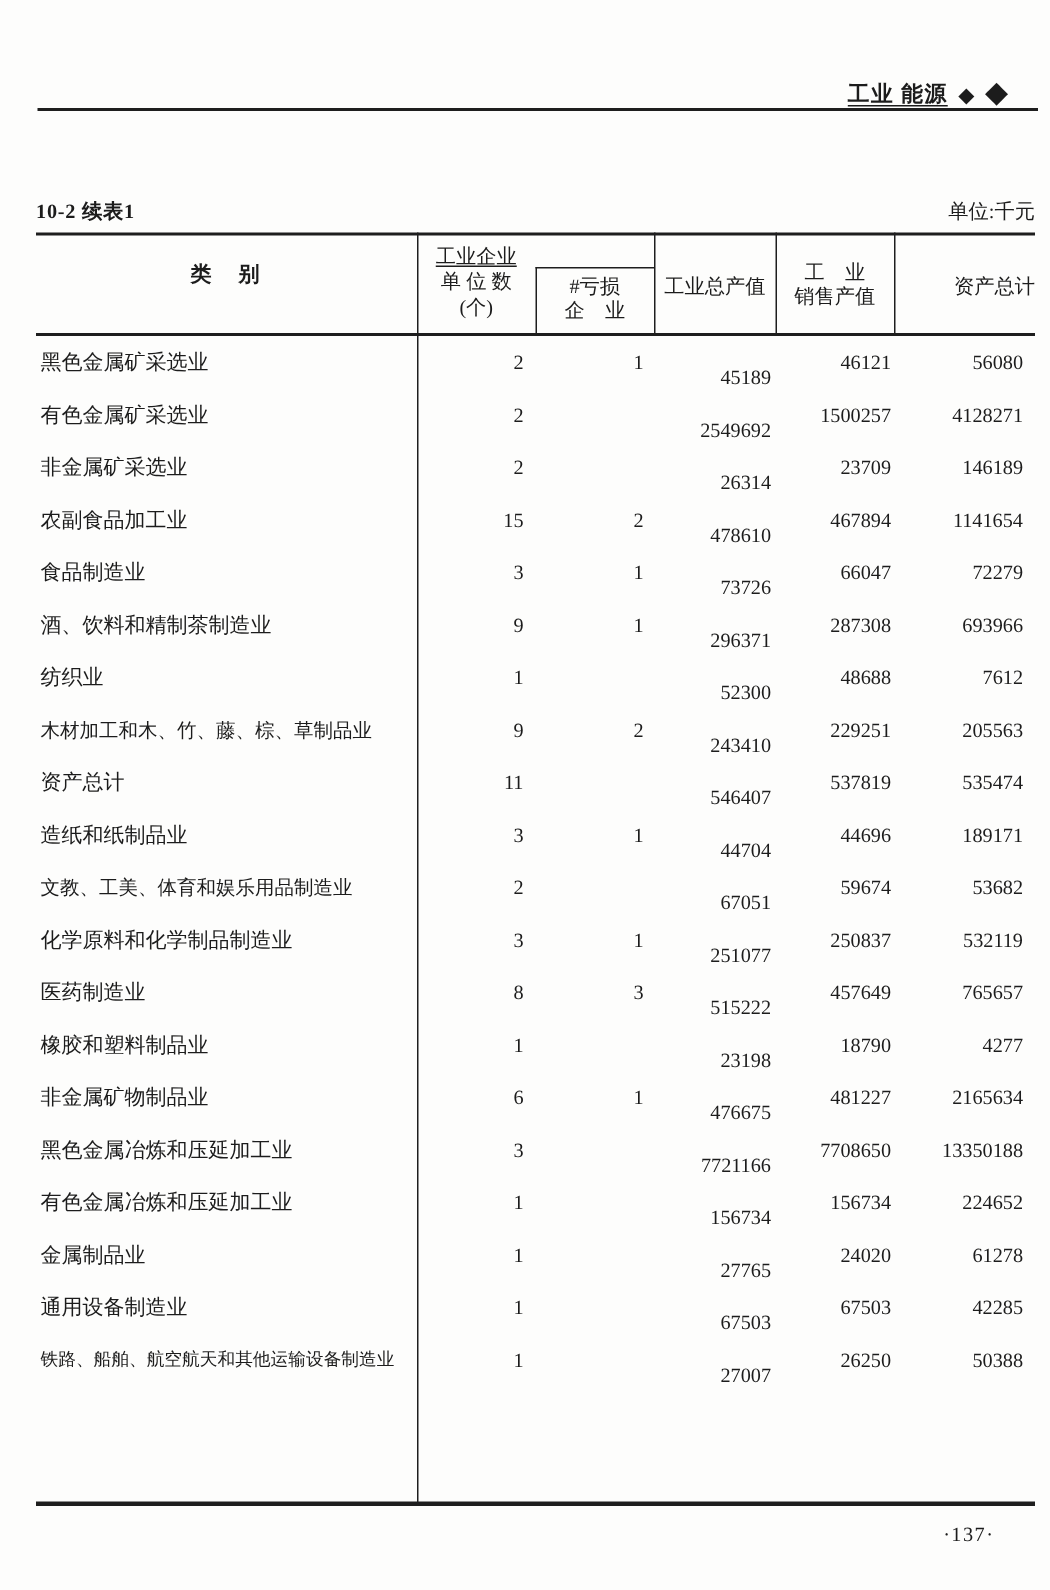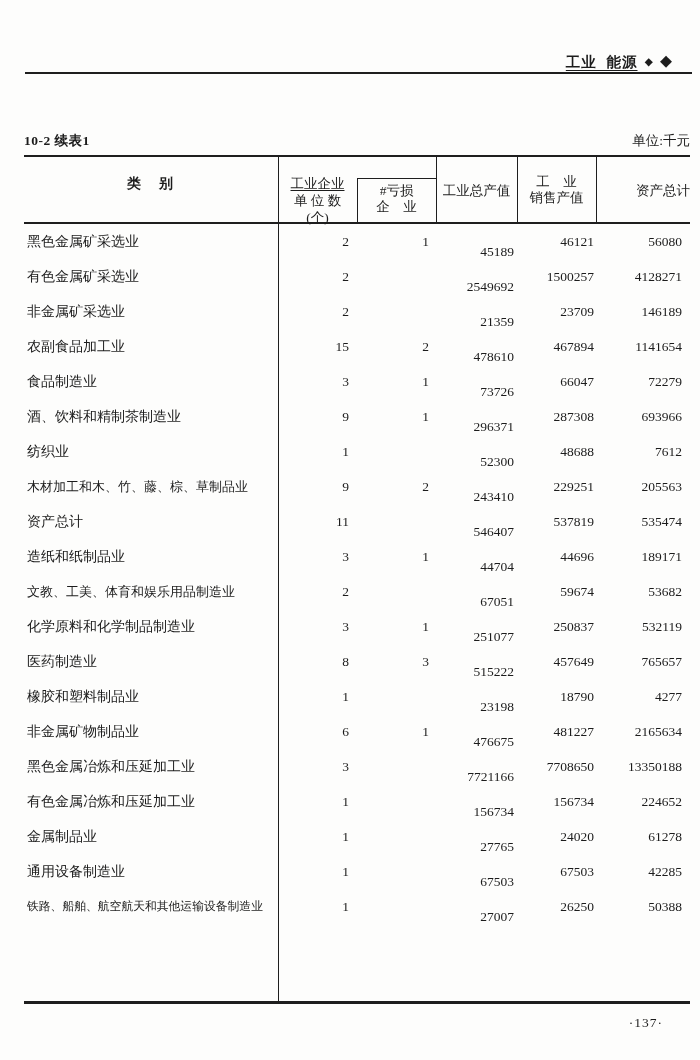--- a/index.html
+++ b/index.html
@@ -5,21 +5,21 @@
   html,body{margin:0;padding:0;}
   body{
     width:700px;height:1060px;position:relative;
     background:#fdfdfc;color:#1c1c1c;
     font-family:"Liberation Serif","DejaVu Serif",serif;
     overflow:hidden;
   }
   
   .topbar{
     position:absolute;top:52px;right:28px;
-    display:flex;align-items:center;gap:7px;font-family:Liberation Mono, monospace;
+    display:flex;align-items:flex-end;gap:7px;
   }
   .section-title{
     font-size:14.5px;font-weight:600;letter-spacing:1px;
     text-decoration:underline;text-underline-offset:3px;
   }
   .diamond{line-height:1;}
   .d1{font-size:14px;}
   .d2{font-size:20px;}
   .toprule{
     position:absolute;left:25px;top:72px;width:667px;height:2px;
@@ -46,21 +46,21 @@
   .v-c4{left:412px;top:0;height:69px;}
   .v-c5{left:493px;top:0;height:69px;}
   .v-c6{left:572px;top:0;height:69px;}
   .loss-box{
     position:absolute;left:333px;top:23px;width:79px;height:46px;
     border-left:1.5px solid #1e1e1e;border-top:1.5px solid #1e1e1e;
     box-sizing:border-box;
   }
   .hcell{position:absolute;text-align:center;line-height:17px;}
   .h-cat{left:0;top:20px;width:254px;font-size:14px;letter-spacing:2px;font-weight:bold;}
-  .h-units{left:254px;top:20px;width:79px;line-height:17px;font-family:Liberation Serif, serif;}
+  .h-units{left:254px;top:7px;width:79px;line-height:17px;font-family:Liberation Serif, serif;}
   .h-units .u{text-decoration:underline;text-underline-offset:2px;}
   .h-loss{left:333px;top:28px;width:79px;line-height:15.5px;}
   .h-gross{left:412px;top:27px;width:81px;}
   .h-sales{left:493px;top:19px;width:79px;line-height:15.5px;}
   .h-assets{left:572px;top:27px;width:94px;text-align:right;}
   
   .tbody{position:absolute;left:0;top:69px;width:666px;}
   .trow{
     display:grid;
     grid-template-columns:254px 79px 79px 81px 79px 94px;
@@ -137,21 +137,21 @@
     <div class="c-num c-units">2</div>
     <div class="c-num c-loss"></div>
     <div class="c-num c-gross">2549692</div>
     <div class="c-num c-sales">1500257</div>
     <div class="c-num c-assets">4128271</div>
   </div>
       <div class="trow">
     <div class="c-label">非金属矿采选业</div>
     <div class="c-num c-units">2</div>
     <div class="c-num c-loss"></div>
-    <div class="c-num c-gross">21359</div>
+    <div class="c-num c-gross">26314</div>
     <div class="c-num c-sales">23709</div>
     <div class="c-num c-assets">146189</div>
   </div>
       <div class="trow">
     <div class="c-label">农副食品加工业</div>
     <div class="c-num c-units">15</div>
     <div class="c-num c-loss">2</div>
     <div class="c-num c-gross">478610</div>
     <div class="c-num c-sales">467894</div>
     <div class="c-num c-assets">1141654</div>

